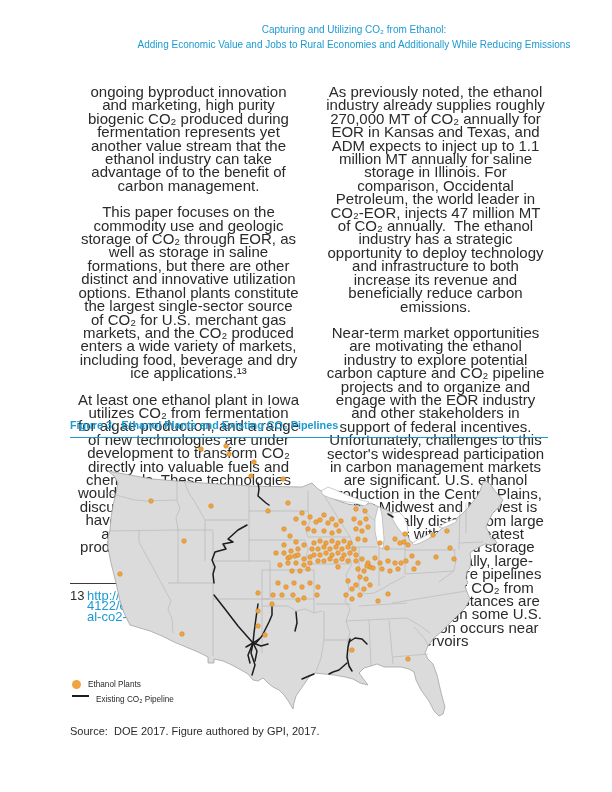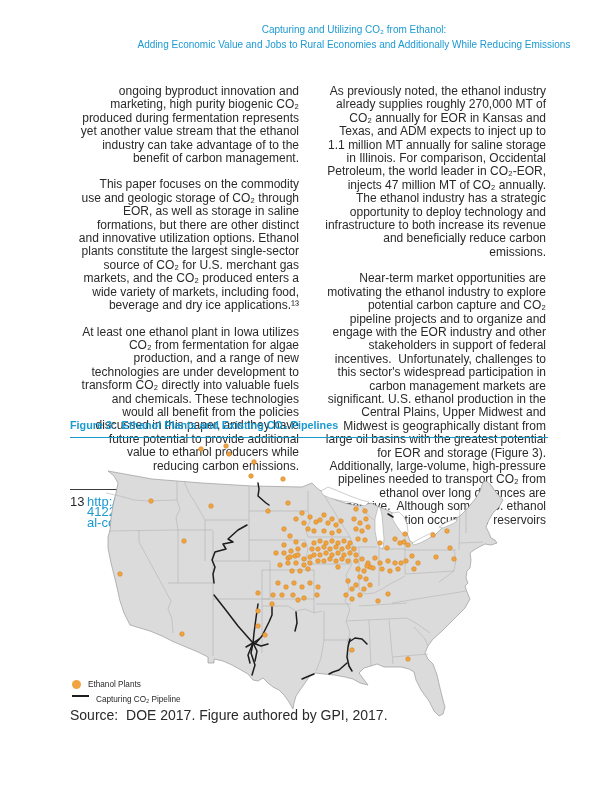--- a/index.html
+++ b/index.html
@@ -4,36 +4,36 @@
 <style>
   html,body{margin:0;padding:0;background:#ffffff;}
   :root{--accent:#1B9AD2;}
   .page{width:612px;height:792px;position:relative;background:#fff;overflow:hidden;
         font-family:"Liberation Sans","DejaVu Sans",sans-serif;color:#2a2a2a;}
   .header{position:absolute;top:22px;left:0;width:612px;text-align:center;
           color:var(--accent);font-size:10px;line-height:15px;padding-left:48px;}
   .col{position:absolute;top:85px;width:229px;}
   .col-left{left:70px;}
   .col-right{left:317px;}
-  .para{font-size:12px;line-height:13.4px;margin:0 0 13px 8px;white-space:pre-wrap;text-align:right;}
+  .para{font-size:15px;line-height:13.4px;margin:0 0 13px 8px;white-space:pre-wrap;text-align:center;}
   .footnote{margin-top:16px;}
   .fn-rule{width:150px;border-top:1px solid #3a3a3a;margin-bottom:7px;}
   .fn-row{display:flex;font-size:13px;line-height:10.5px;}
   .fn-num{width:17px;flex:0 0 17px;color:#2a2a2a;}
   .fn-link{color:var(--accent);flex:1;word-break:break-all;text-decoration:none;}
   .fig-title{position:absolute;left:70px;top:419px;width:478px;color:var(--accent);
              font-weight:bold;font-size:10.8px;white-space:pre-wrap;
              border-bottom:1.5px solid var(--accent);padding-bottom:6px;}
   .figure{position:absolute;left:62px;top:443px;width:495px;height:302px;}
   .figure svg{position:absolute;left:0;top:0;}
   .legend{position:absolute;left:10px;top:237px;}
   .legend-row{display:flex;height:15px;font-size:8.2px;color:#2a2a2a;}
   .swatch-dot{width:9px;height:9px;border-radius:50%;margin-right:7px;flex:0 0 9px;}
   .swatch-line{width:17px;height:2px;margin-right:7px;flex:0 0 17px;}
-  .source{position:absolute;left:8px;top:264px;font-size:14px;color:#2a2a2a;white-space:pre-wrap;}
+  .source{position:absolute;left:8px;top:282px;font-size:11px;color:#2a2a2a;white-space:pre-wrap;}
   .footer{position:absolute;left:70px;top:754px;width:478px;border-top:1px dotted var(--accent);
           padding-top:7px;display:flex;justify-content:space-between;
           color:var(--accent);font-size:8.4px;}
 </style>
 </head>
 <body>
 
 <div class="page">
 
   <div class="header">
@@ -309,20 +309,20 @@
         <circle cx="346" cy="216" r="2.3" fill="#F0A440" stroke="#D4882A" stroke-width="0.6"></circle>
       </svg>
 
     <div class="legend">
       <div class="legend-row">
         <span class="swatch-dot" style="background: rgb(240, 164, 64);"></span>
         <span>Ethanol Plants</span>
       </div>
       <div class="legend-row">
         <span class="swatch-line" style="background: rgb(28, 28, 28);"></span>
-        <span>Capturing CO₂ Pipeline</span>
+        <span>Existing CO₂ Pipeline</span>
       </div>
     </div>
     <div class="source">Source:  DOE 2017. Figure authored by GPI, 2017.</div>
   </div>
 
 
 </div>
 
 </body></html>

